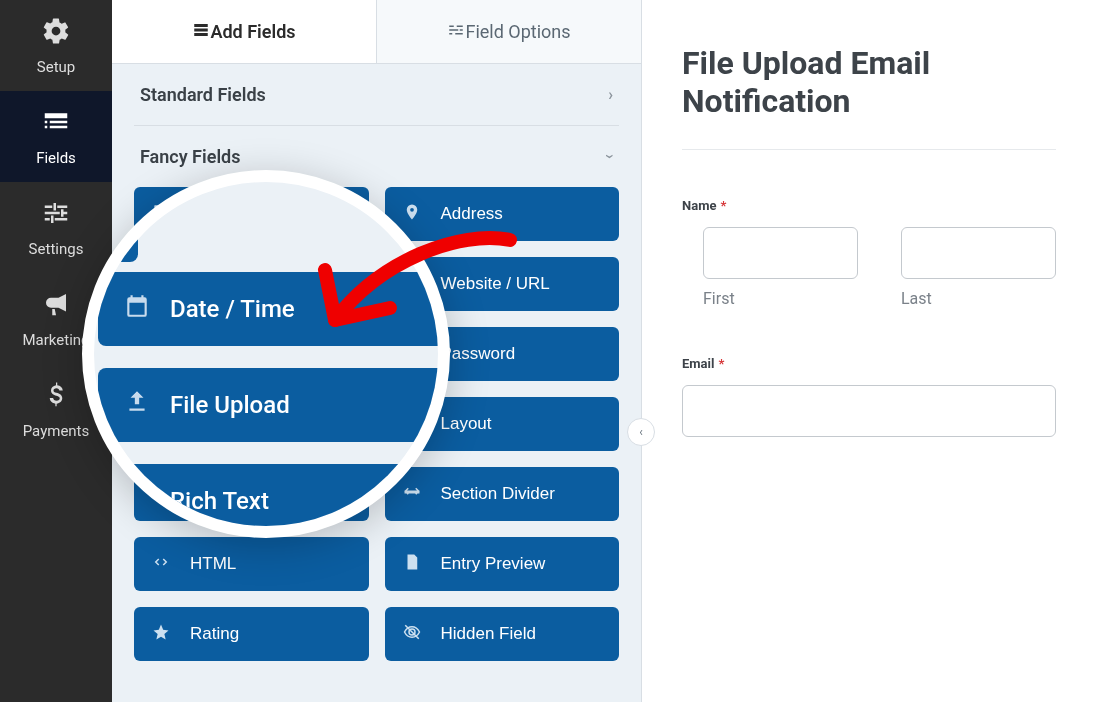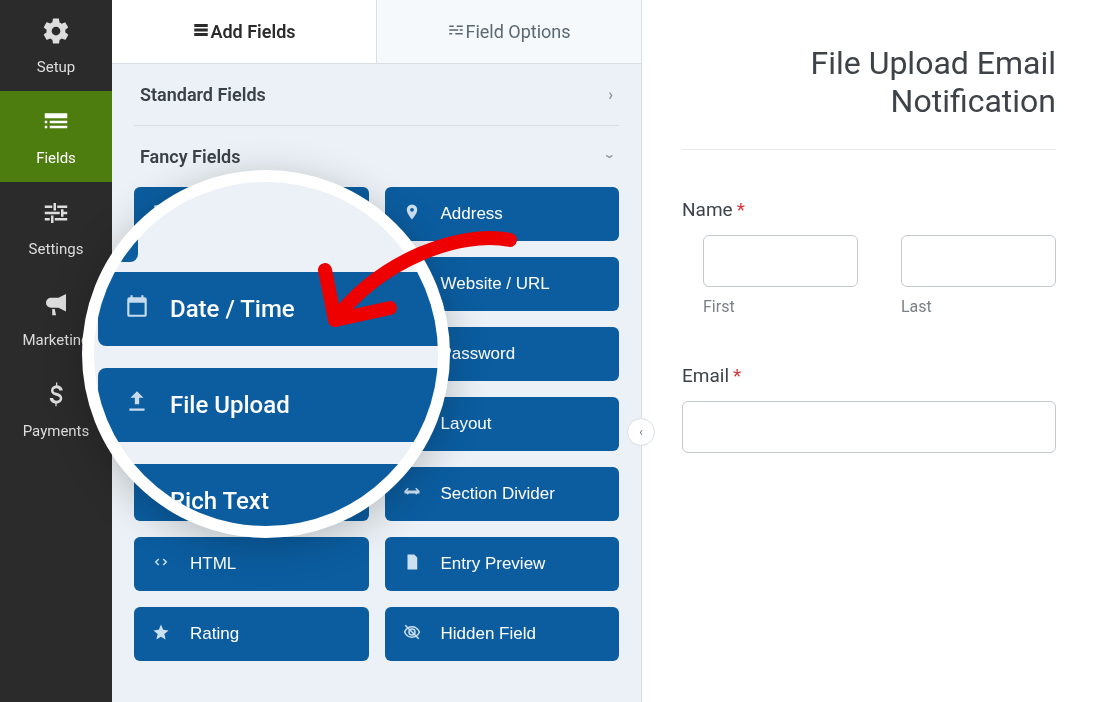--- a/index.html
+++ b/index.html
@@ -23,21 +23,21 @@
       height: 91px;
       display: flex;
       flex-direction: column;
       align-items: center;
       justify-content: center;
       gap: 8px;
       cursor: pointer;
       color: #ddd;
     }
     .sidebar-item.active {
-      background: #4d7c0f;
+      background: #0f172a;
       color: #fff;
     }
     .sidebar-item .icon svg { width: 30px; height: 30px; fill: currentColor; }
     .sidebar-item .label { font-size: 15px; }
     
     .panel {
       width: 530px;
       background: #ebf1f6;
       border-right: 1px solid #d8dee4;
       position: relative;
@@ -171,29 +171,28 @@
     }
     .arrow svg { width: 260px; height: 160px; }
     
     .preview {
       flex: 1;
       padding: 44px 60px 30px 40px;
       overflow: hidden;
     }
     .preview h1 {
       font-size: 32px;
-      font-weight: 400;
+      font-weight: 700;
       color: #3d4349;
       line-height: 1.2;
       margin-bottom: 28px;
-      text-align: right;
     }
     .preview hr { border: none; border-top: 1px solid #e6e9ec; margin-bottom: 38px; }
     .form-row { margin-bottom: 36px; }
-    .form-label { font-size: 19px; font-weight: 400; color: #3d4349; margin-bottom: 14px; display: block; margin-top: 48px; }
+    .form-label { font-size: 13px; font-weight: 700; color: #3d4349; margin-bottom: 14px; display: block; margin-top: 48px; }
     .req { color: #d63638; margin-left: 4px; }
     .name-row { display: flex; gap: 22px; }
     .name-col { flex: 1; margin-left: 21px; }
     .input {
       width: 100%;
       height: 52px;
       border: 1px solid #c4c9ce;
       border-radius: 6px;
       padding: 0 12px;
       font-size: 16px;

